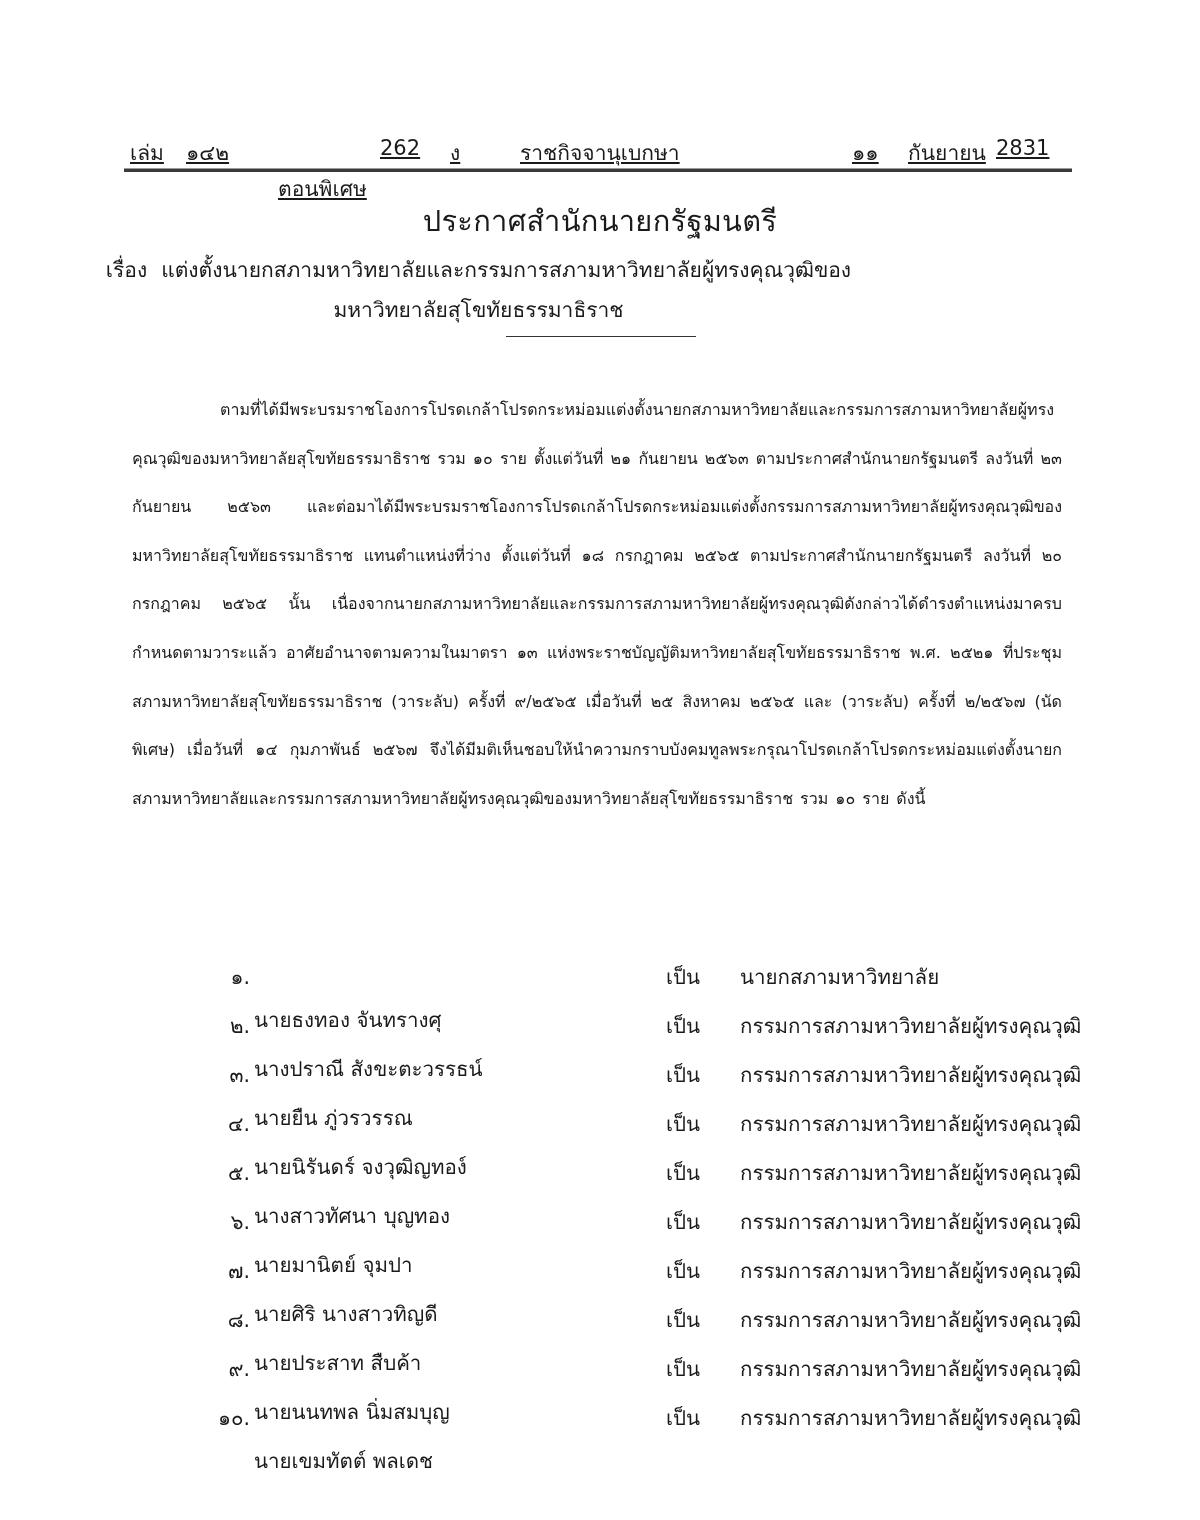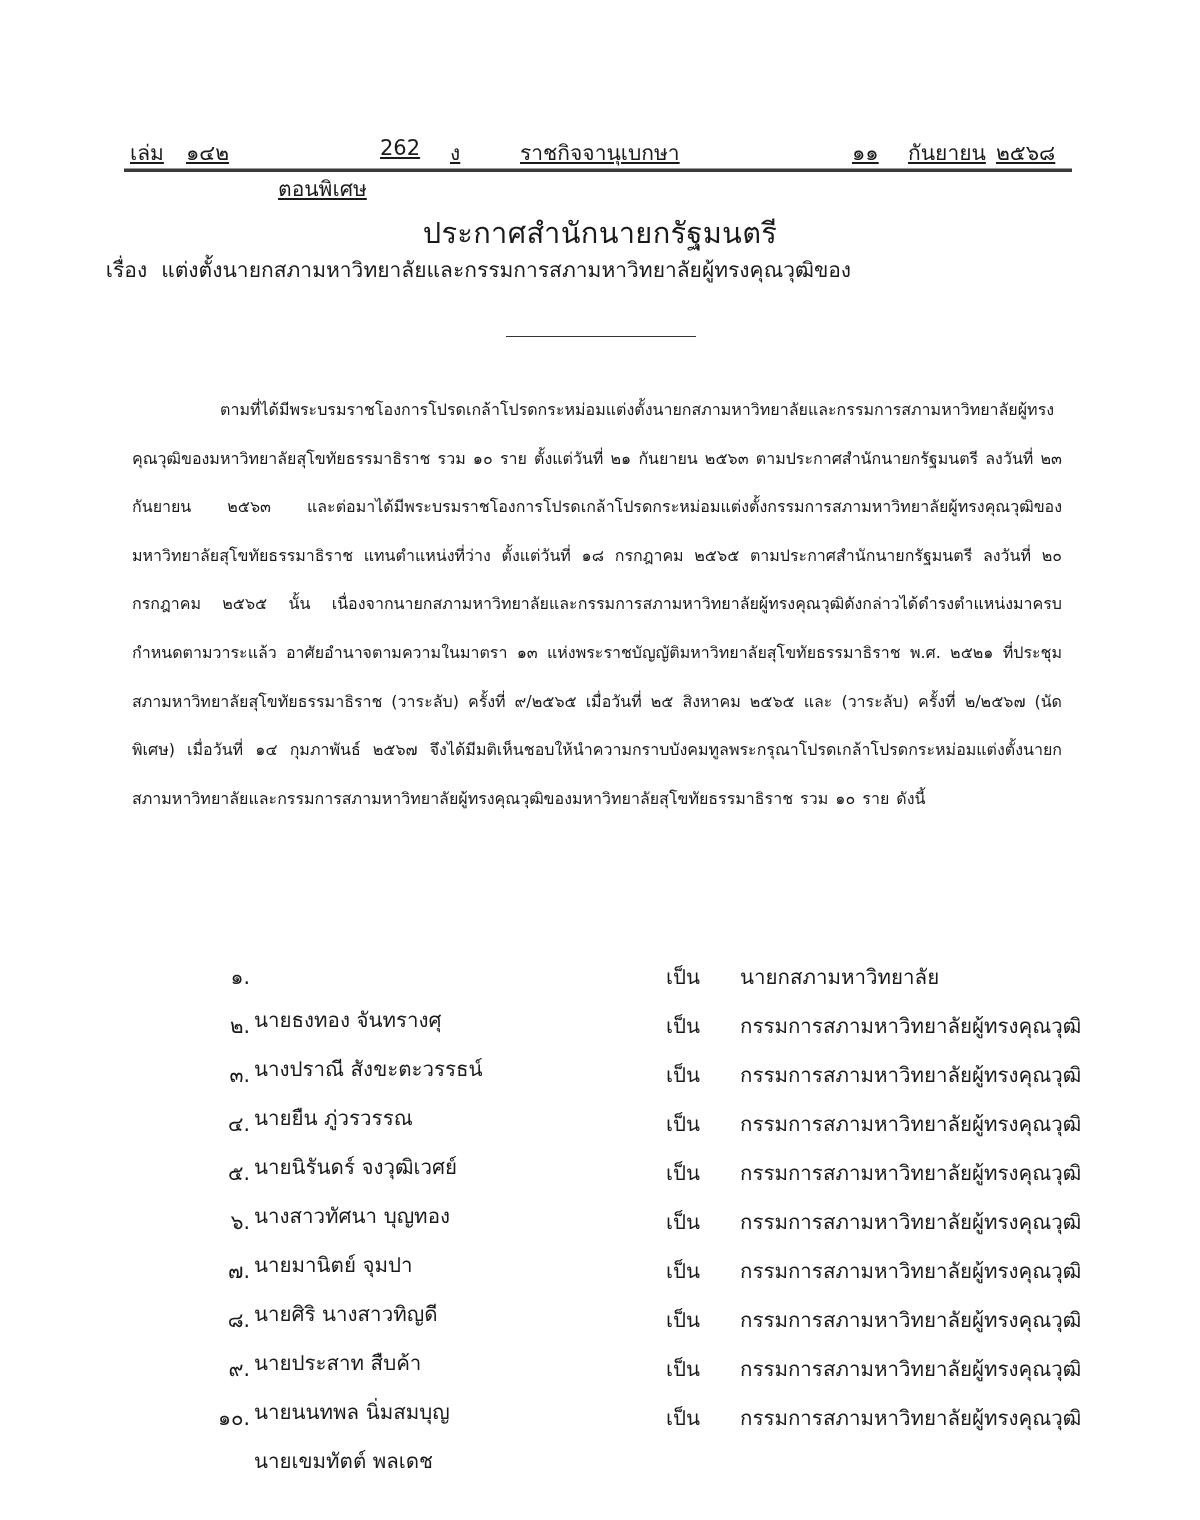--- a/index.html
+++ b/index.html
@@ -51,21 +51,21 @@
       position: absolute;
       top: 168px;
       left: 124px;
       width: 948px;
       height: 3px;
       background: #3a3a3a;
       border-top: 1px solid #9a9a9a;
     }
     .title {
       position: absolute;
-      top: 210px;
+      top: 198px;
       left: 0; width: 1200px;
       text-align: center;
       font-size: 29px;
       letter-spacing: 0.3px;
     }
     .subject {
       position: absolute;
       top: 250px;
       left: 0; width: 957px;
       text-align: center;
@@ -119,31 +119,32 @@
 
   <div class="gazette-header">
     <span class="hdr-volume">เล่ม</span>
     <span class="hdr-volume-no">๑๔๒</span>
     <span class="hdr-section">ตอนพิเศษ</span>
     <span class="hdr-section-no">262</span>
     <span class="hdr-section-letter">ง</span>
     <span class="hdr-publication">ราชกิจจานุเบกษา</span>
     <span class="hdr-day">๑๑</span>
     <span class="hdr-month">กันยายน</span>
-    <span class="hdr-year">๒๕๖๘</span>
+    <span class="hdr-year">2831</span>
   </div>
 
   <div class="header-rule"></div>
 
   <div class="title">ประกาศสำนักนายกรัฐมนตรี</div>
 
   <div class="subject">
     <div>
       <span class="subject-label">เรื่อง</span><span>แต่งตั้งนายกสภามหาวิทยาลัยและกรรมการสภามหาวิทยาลัยผู้ทรงคุณวุฒิของ</span>
     </div>
+    <div>มหาวิทยาลัยสุโขทัยธรรมาธิราช</div>
   </div>
 
   <div class="title-rule"></div>
 
   <p class="body-text">ตามที่ได้มีพระบรมราชโองการโปรดเกล้าโปรดกระหม่อมแต่งตั้งนายกสภามหาวิทยาลัยและกรรมการสภามหาวิทยาลัยผู้ทรงคุณวุฒิของมหาวิทยาลัยสุโขทัยธรรมาธิราช รวม ๑๐ ราย ตั้งแต่วันที่ ๒๑ กันยายน ๒๕๖๓ ตามประกาศสำนักนายกรัฐมนตรี ลงวันที่ ๒๓ กันยายน ๒๕๖๓ และต่อมาได้มีพระบรมราชโองการโปรดเกล้าโปรดกระหม่อมแต่งตั้งกรรมการสภามหาวิทยาลัยผู้ทรงคุณวุฒิของมหาวิทยาลัยสุโขทัยธรรมาธิราช แทนตำแหน่งที่ว่าง ตั้งแต่วันที่ ๑๘ กรกฎาคม ๒๕๖๕ ตามประกาศสำนักนายกรัฐมนตรี ลงวันที่ ๒๐ กรกฎาคม ๒๕๖๕ นั้น เนื่องจากนายกสภามหาวิทยาลัยและกรรมการสภามหาวิทยาลัยผู้ทรงคุณวุฒิดังกล่าวได้ดำรงตำแหน่งมาครบกำหนดตามวาระแล้ว อาศัยอำนาจตามความในมาตรา ๑๓ แห่งพระราชบัญญัติมหาวิทยาลัยสุโขทัยธรรมาธิราช พ.ศ. ๒๕๒๑ ที่ประชุมสภามหาวิทยาลัยสุโขทัยธรรมาธิราช (วาระลับ) ครั้งที่ ๙/๒๕๖๕ เมื่อวันที่ ๒๕ สิงหาคม ๒๕๖๕ และ (วาระลับ) ครั้งที่ ๒/๒๕๖๗ (นัดพิเศษ) เมื่อวันที่ ๑๔ กุมภาพันธ์ ๒๕๖๗ จึงได้มีมติเห็นชอบให้นำความกราบบังคมทูลพระกรุณาโปรดเกล้าโปรดกระหม่อมแต่งตั้งนายกสภามหาวิทยาลัยและกรรมการสภามหาวิทยาลัยผู้ทรงคุณวุฒิของมหาวิทยาลัยสุโขทัยธรรมาธิราช รวม ๑๐ ราย ดังนี้</p>
 
   <ul class="appointee-list">
     <li class="appointee">
       <span class="appt-no">๑.</span>
       <span class="appt-name">นายธงทอง จันทรางศุ</span>
@@ -157,21 +158,21 @@
       <span class="appt-position">กรรมการสภามหาวิทยาลัยผู้ทรงคุณวุฒิ</span>
     </li>
     <li class="appointee">
       <span class="appt-no">๓.</span>
       <span class="appt-name">นายยืน ภู่วรวรรณ</span>
       <span class="appt-as">เป็น</span>
       <span class="appt-position">กรรมการสภามหาวิทยาลัยผู้ทรงคุณวุฒิ</span>
     </li>
     <li class="appointee">
       <span class="appt-no">๔.</span>
-      <span class="appt-name">นายนิรันดร์ จงวุฒิเวศย์</span>
+      <span class="appt-name">นายนิรันดร์ จงวุฒิญทอง์</span>
       <span class="appt-as">เป็น</span>
       <span class="appt-position">กรรมการสภามหาวิทยาลัยผู้ทรงคุณวุฒิ</span>
     </li>
     <li class="appointee">
       <span class="appt-no">๕.</span>
       <span class="appt-name">นางสาวทัศนา บุญทอง</span>
       <span class="appt-as">เป็น</span>
       <span class="appt-position">กรรมการสภามหาวิทยาลัยผู้ทรงคุณวุฒิ</span>
     </li>
     <li class="appointee">

